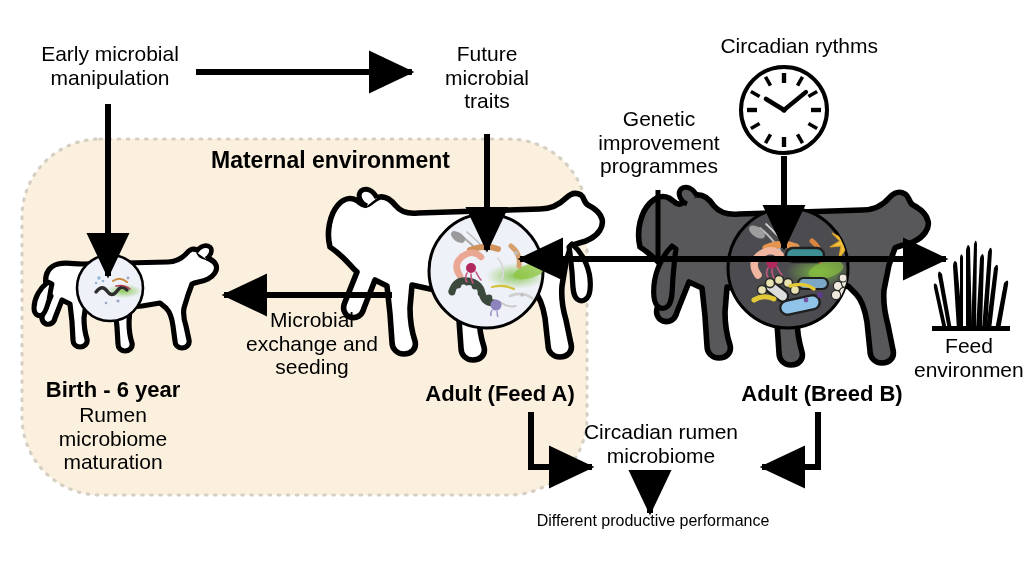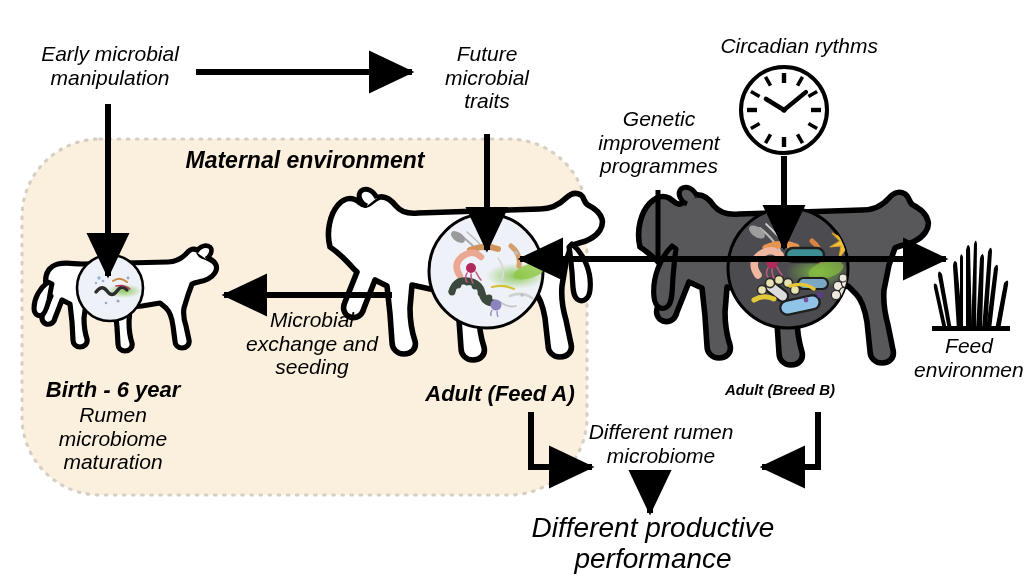--- a/index.html
+++ b/index.html
@@ -11,21 +11,20 @@
     overflow:hidden;
   }
   #svgroot{position:absolute;left:0;top:0;width:1024px;height:576px;}
   .lbl{
     position:absolute;
     color:#000;
     line-height:1.12;
     text-align:center;
     white-space:pre-line;
     font-family:"Liberation Sans","DejaVu Sans",sans-serif;
-    font-style:italic;
   }
   .lbl.bold{font-weight:bold;}
 </style>
 </head>
 <body>
 
 <div id="stage">
 
   <svg id="svgroot" viewBox="0 0 1024 576" xmlns="http://www.w3.org/2000/svg">
     <defs>
@@ -380,37 +379,37 @@
   <div class="lbl" style="left:424px;top:42px;width:126px;font-size:21px;">Future
 microbial
 traits</div>
 
   <div class="lbl" style="left:584px;top:107px;width:150px;font-size:21px;">Genetic
 improvement
 programmes</div>
 
   <div class="lbl" style="left:692px;top:34px;width:186px;font-size:21px;text-align:right;">Circadian rythms</div>
 
-  <div class="lbl bold" style="left:160px;top:148px;width:290px;font-size:23px;">Maternal environment</div>
+  <div class="lbl bold" style="left:160px;top:148px;width:290px;font-size:23px;text-align:right;">Maternal environment</div>
 
   <div class="lbl" style="left:232px;top:308px;width:160px;font-size:21px;">Microbial
 exchange and
 seeding</div>
 
   <div class="lbl bold" style="left:18px;top:378px;width:190px;font-size:22px;">Birth - 6 year</div>
 
   <div class="lbl" style="left:30px;top:403px;width:166px;font-size:21px;">Rumen
 microbiome
 maturation</div>
 
   <div class="lbl bold" style="left:390px;top:382px;width:220px;font-size:22px;">Adult  (Feed A)</div>
 
-  <div class="lbl bold" style="left:662px;top:382px;width:236px;font-size:15px;">Adult  (Breed B)</div>
+  <div class="lbl bold" style="left:704px;top:382px;width:236px;font-size:22px;">Adult  (Breed B)</div>
 
   <div class="lbl" style="left:914px;top:334px;width:110px;font-size:21px;">Feed
 environment</div>
 
-  <div class="lbl" style="left:572px;top:420px;width:178px;font-size:21px;">Different rumen
+  <div class="lbl" style="left:572px;top:420px;width:178px;font-size:21px;">Circadian rumen
 microbiome</div>
 
-  <div class="lbl" style="left:458px;top:512px;width:390px;font-size:28px;">Different productive performance</div>
+  <div class="lbl" style="left:458px;top:512px;width:390px;font-size:16px;">Different productive performance</div>
 
 </div>
 
 </body></html>

